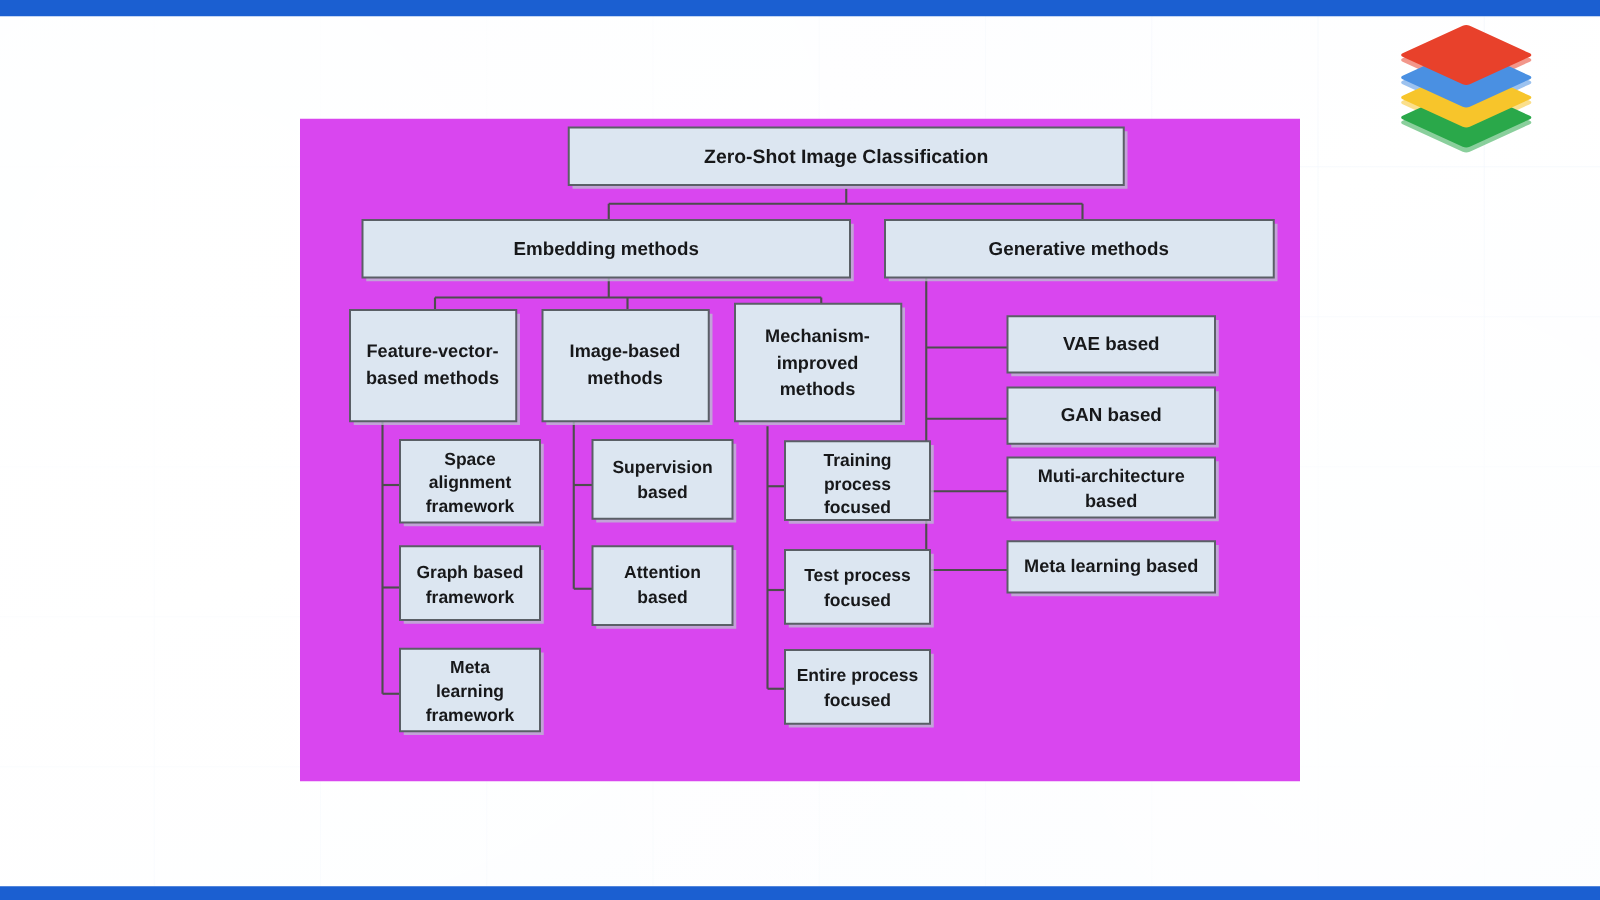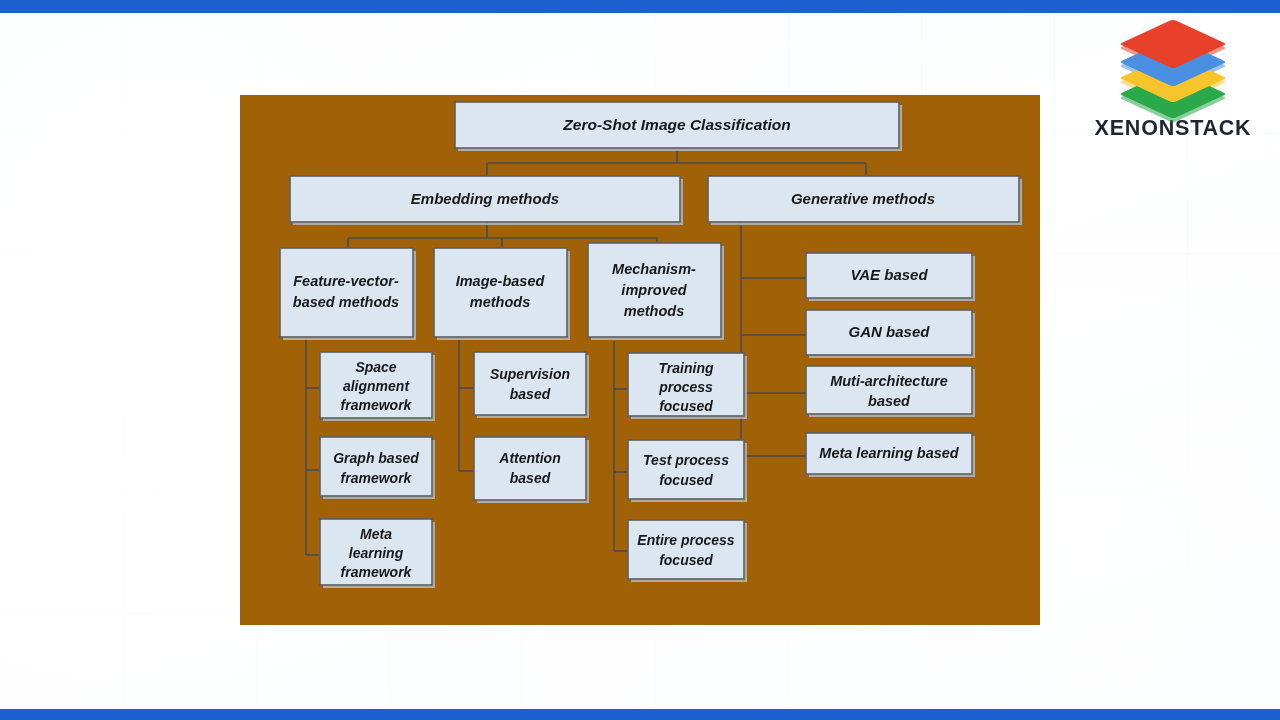--- a/index.html
+++ b/index.html
@@ -73,22 +73,21 @@
     font-size: 21.5px;
     font-weight: bold;
     letter-spacing: 0.8px;
     color: #1e2533;
     font-family: "Liberation Sans", sans-serif;
   }
   
   .card {
     position: absolute; left: 240px; top: 95px;
     width: 800px; height: 530px;
-    background: #a16207;
-    font-style: italic;
+    background: #d946ef;
   }
   
   #diagram { position: absolute; left: 0; top: 0; width: 800px; height: 530px; }
   .nodebox {
     fill: #dce6f1;
     stroke: #5a5f66;
     stroke-width: 1.6;
   }
   .nodebox-sh { fill: #b9c3cf; opacity: 0.75; }
   .link { stroke: #4d4d4d; stroke-width: 1.7; fill: none; }
@@ -131,21 +130,20 @@
       <div class="layer l3" style="top:28px">
           <i></i>
         </div>
       <div class="layer l2" style="top:12px">
           <i></i>
         </div>
       <div class="layer l1" style="top:-6px">
           <i></i>
         </div>
     </div>
-    <div class="logo-word">XENONSTACK</div>
   </div>
 
   <div class="card">
     <svg id="diagram" viewBox="0 0 800 530">
 
       <g>
         <path class="link" d="M 437 56 L 437 68"></path>
         <path class="link" d="M 247 68 L 626 68"></path>
         <path class="link" d="M 247 68 L 247 81"></path>
         <path class="link" d="M 626 68 L 626 81"></path>

